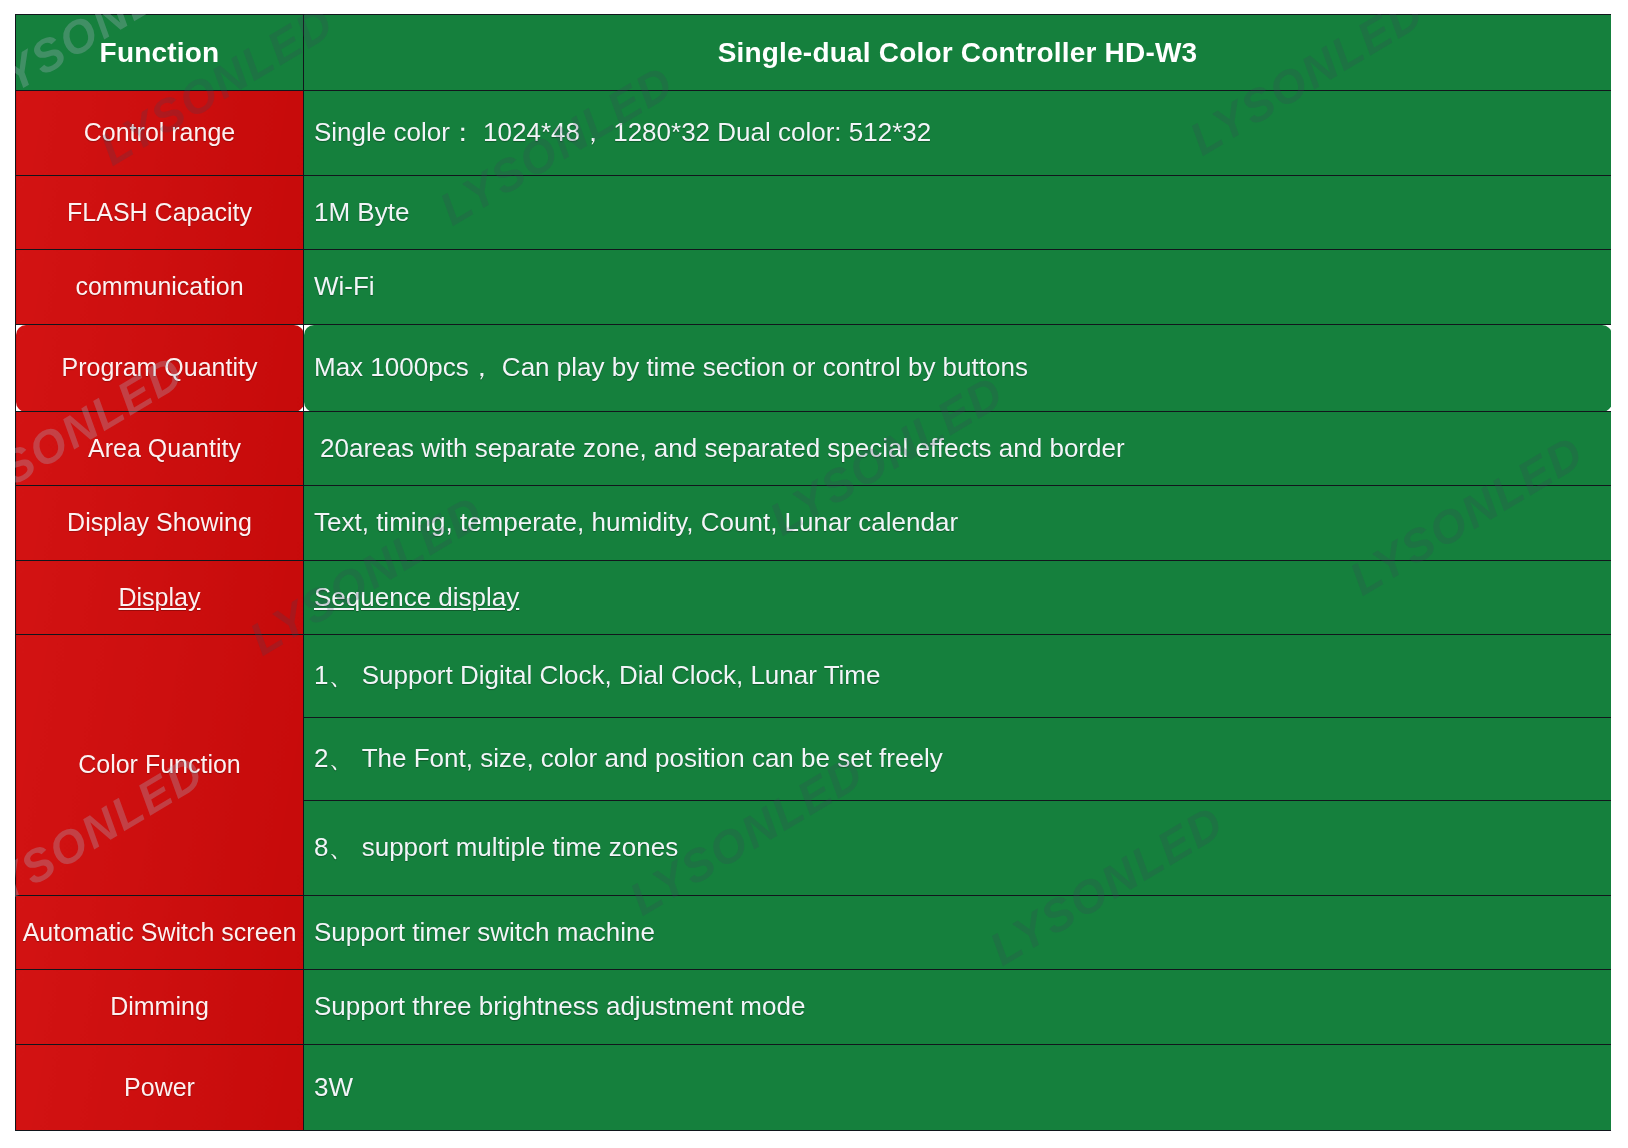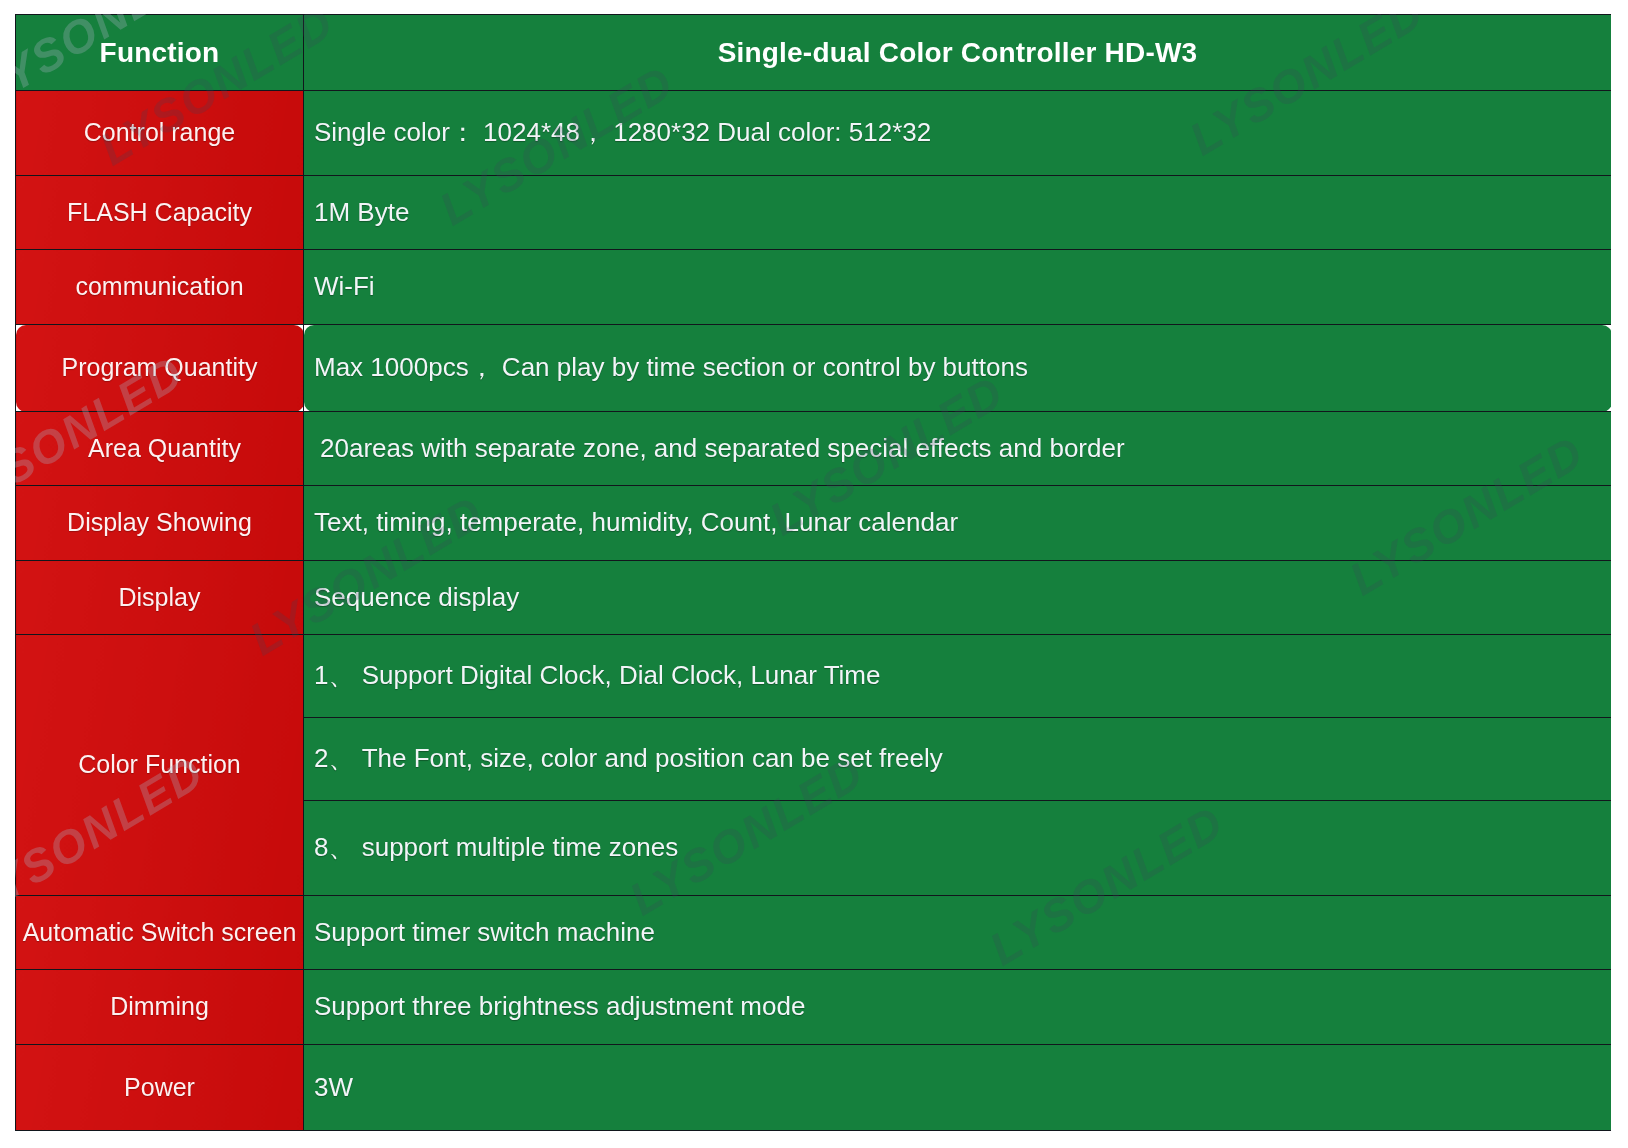--- a/index.html
+++ b/index.html
@@ -111,21 +111,21 @@
     position: relative;
   }
 
   
   tr.r-control    td { height: 80px; }
   tr.r-flash      td { height: 69px; }
   tr.r-comm       td { height: 70px; }
   tr.r-program    td { height: 82px; border-radius: 10px; }
   tr.r-area       td { height: 69px; padding-left: 16px; }
   tr.r-showing    td { height: 70px; }
-  tr.r-display    td { height: 69px; }
+  tr.r-display    td { height: 69px; text-decoration: underline; }
   tr.r-clock1     td { height: 82px; }
   tr.r-clock2     td { height: 82px; }
   tr.r-clock3     td { height: 94px; }
   tr.r-autoswitch td { height: 69px; }
   tr.r-dimming    td { height: 70px; }
   tr.r-power      td { height: 81px; }
 
   td.clock-label {
     font-size: 25px;
   }

